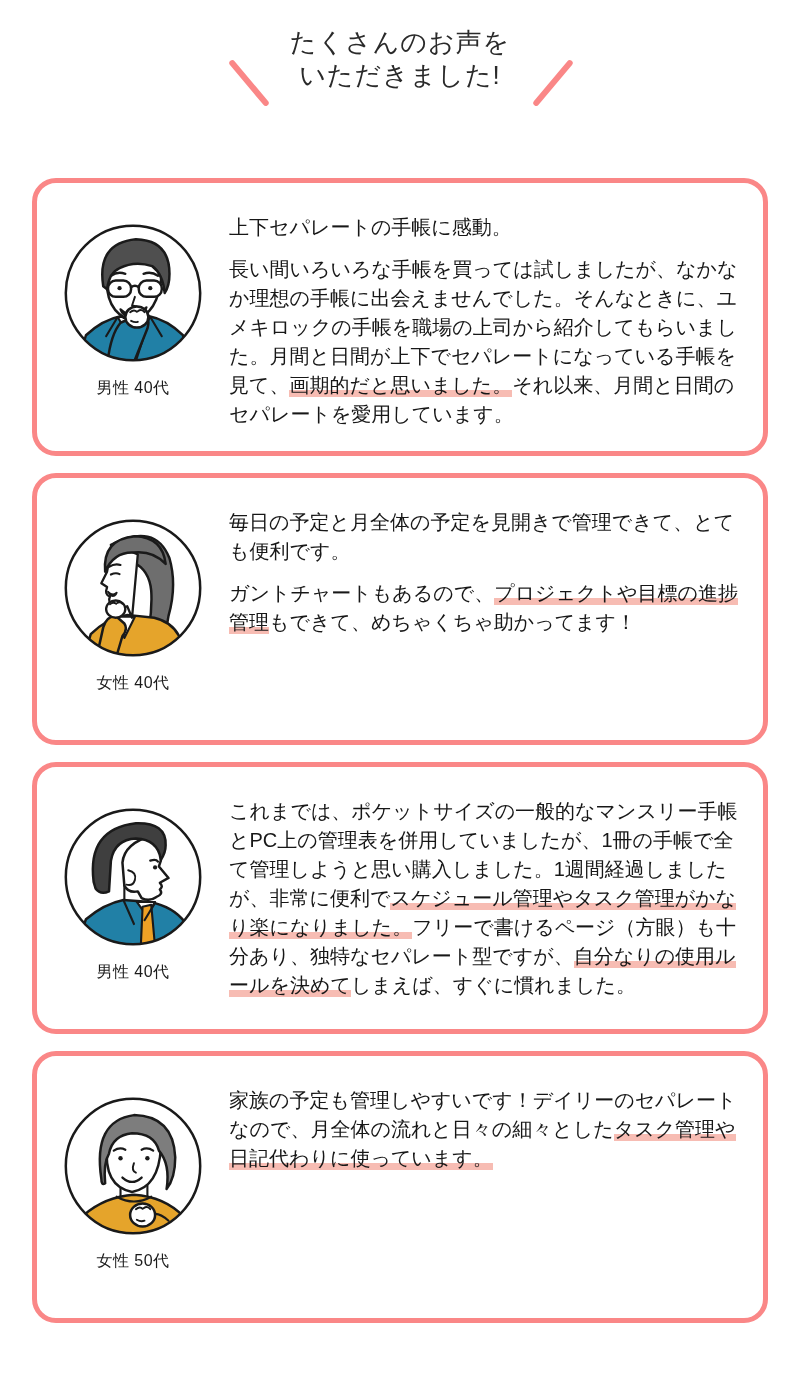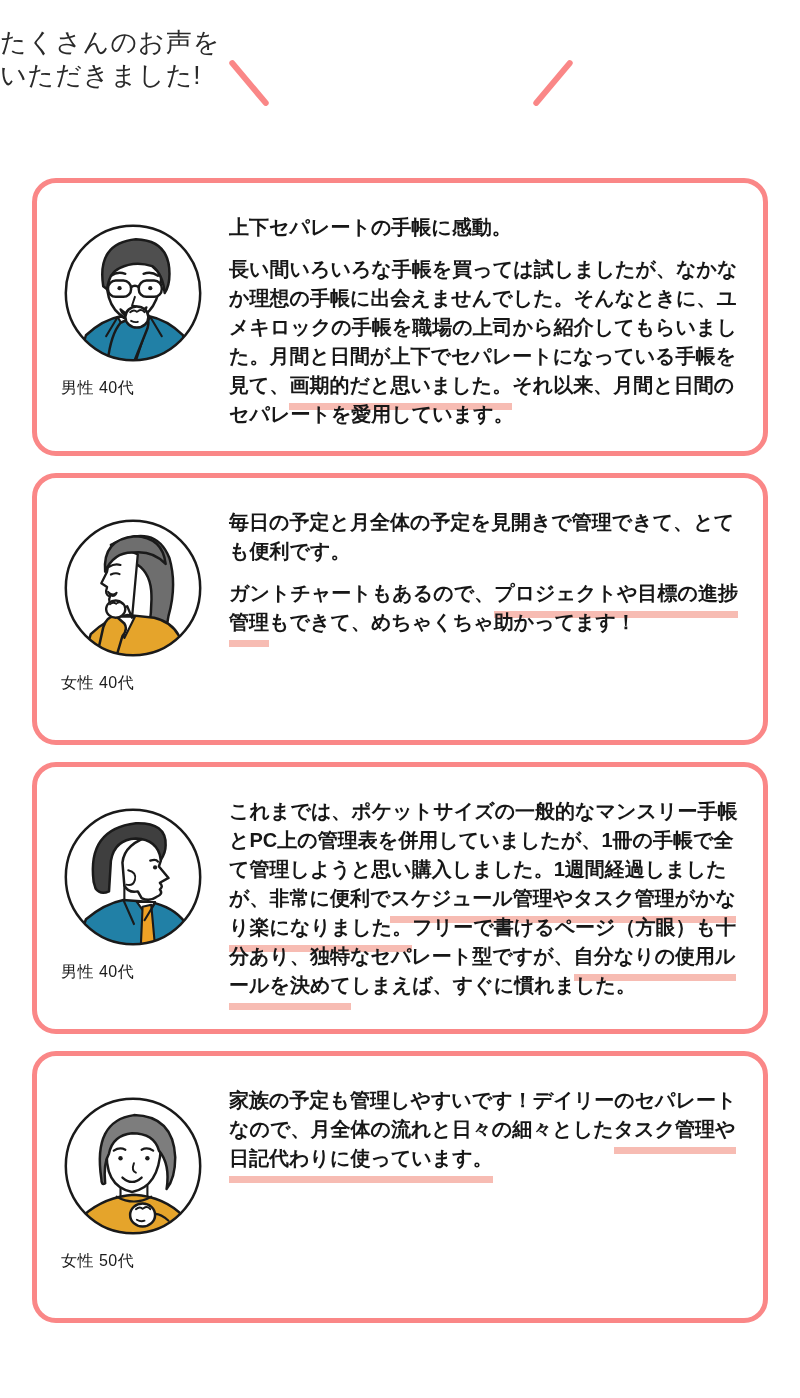--- a/index.html
+++ b/index.html
@@ -6,21 +6,21 @@
   html,body { background:#ffffff; }
   body {
     width: 800px;
     font-family: "Liberation Sans", "DejaVu Sans", sans-serif;
     color:#1b1b1b;
     -webkit-font-smoothing: antialiased;
   }
   .page { width:800px; min-height:1398px; padding-bottom:40px; }
 
   
-  .header { position:relative; height:178px; padding-top:26px; text-align:left; }
+  .header { position:relative; height:178px; padding-top:26px; text-align:center; }
   .catch {
     font-size:26px; line-height:33px; font-weight:500; color:#2a2a2a;
     letter-spacing:1px;
   }
   .slash {
     position:absolute; width:6px; height:58px; border-radius:3px;
     background:#FA8787;
   }
   .slash-left  { left:246px; top:54px; transform:rotate(-40deg); }
   .slash-right { left:550px; top:54px; transform:rotate(40deg); }
@@ -37,32 +37,32 @@
     border:5px solid #FA8787;
     border-radius:24px;
     min-height:272px;
     padding:28px 20px 22px 24px;
     background:#fff;
   }
   .left-col { width:150px; flex:0 0 150px; padding-top:10px; }
   .avatar { width:144px; height:144px; }
   .avatar svg { display:block; width:144px; height:144px; }
   .persona {
-    margin-top:13px; width:144px; 
+    margin-top:13px; width:144px; text-align:center;
     font-size:16px; font-weight:500; color:#1b1b1b; letter-spacing:0.5px;
   }
   .text-col { flex:1 1 auto; padding-left:18px; padding-top:2px; }
   .text-col p {
-    font-size:20px; line-height:29px; font-weight:700; color:#171717;
+    font-size:20px; line-height:29px; font-weight:400; color:#171717;
     margin-bottom:13px; letter-spacing:0;
   }
   .text-col p:last-child { margin-bottom:0; }
   .hl {
     background-image:linear-gradient(to top, #F7BCB3 0, #F7BCB3 7px, transparent 7px);
-    padding-bottom:14px;
+    padding-bottom:1px;
     margin-top:32px;
   }
 </style>
 </head>
 <body>
 
 <div class="page">
 
   <header class="header">
     <span class="slash slash-left"></span>

